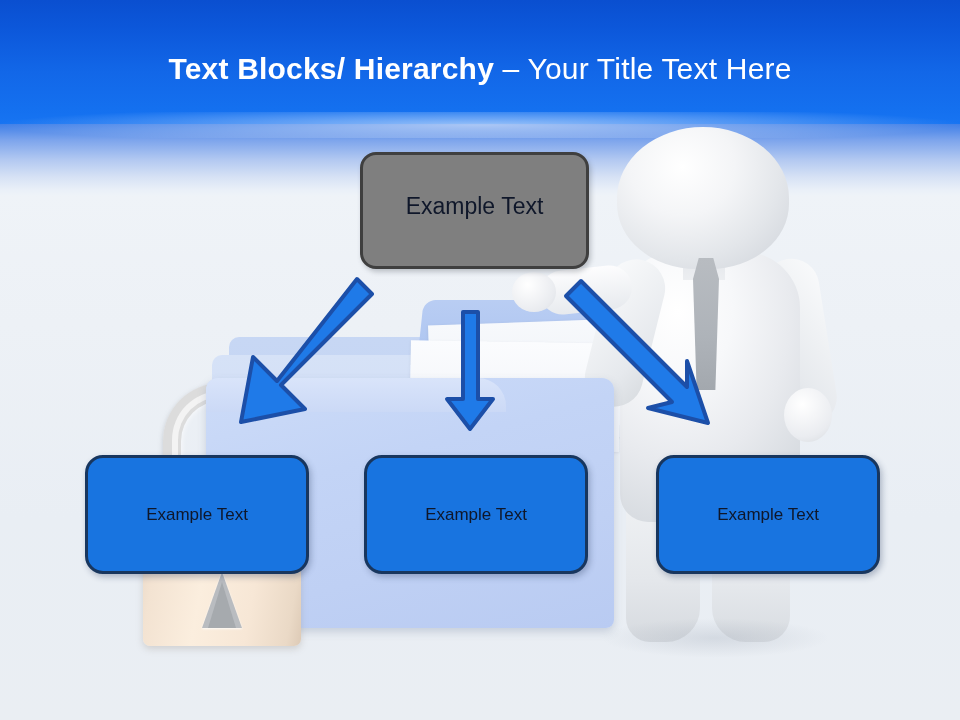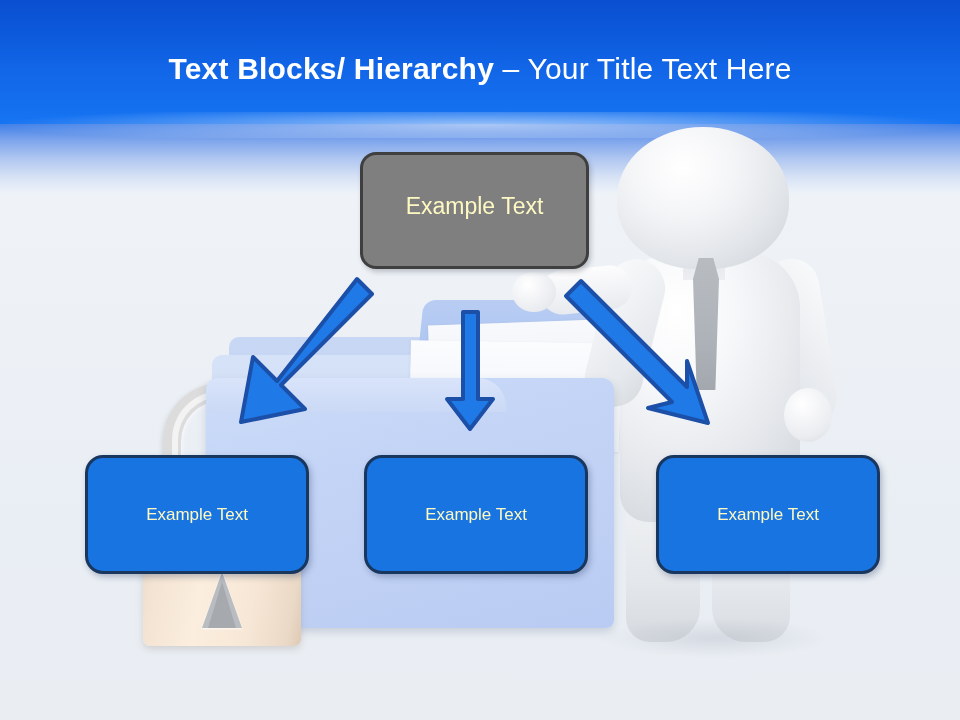--- a/index.html
+++ b/index.html
@@ -296,21 +296,21 @@
     left: 0; top: 0;
     width: 960px; height: 720px;
     pointer-events: none;
   }
 
   
   .box {
     position: absolute;
     box-sizing: border-box;
     display: flex;
-    color: #fef9c3;
+    color: #0f172a;
     text-align: left;
   }
   .box-top {
     left: 360px; top: 152px;
     width: 229px; height: 117px;
     background: #7f7f7f;
     border: 3px solid #3f3f3f;
     border-radius: 16px;
     align-items: flex-start;
     justify-content: center;

